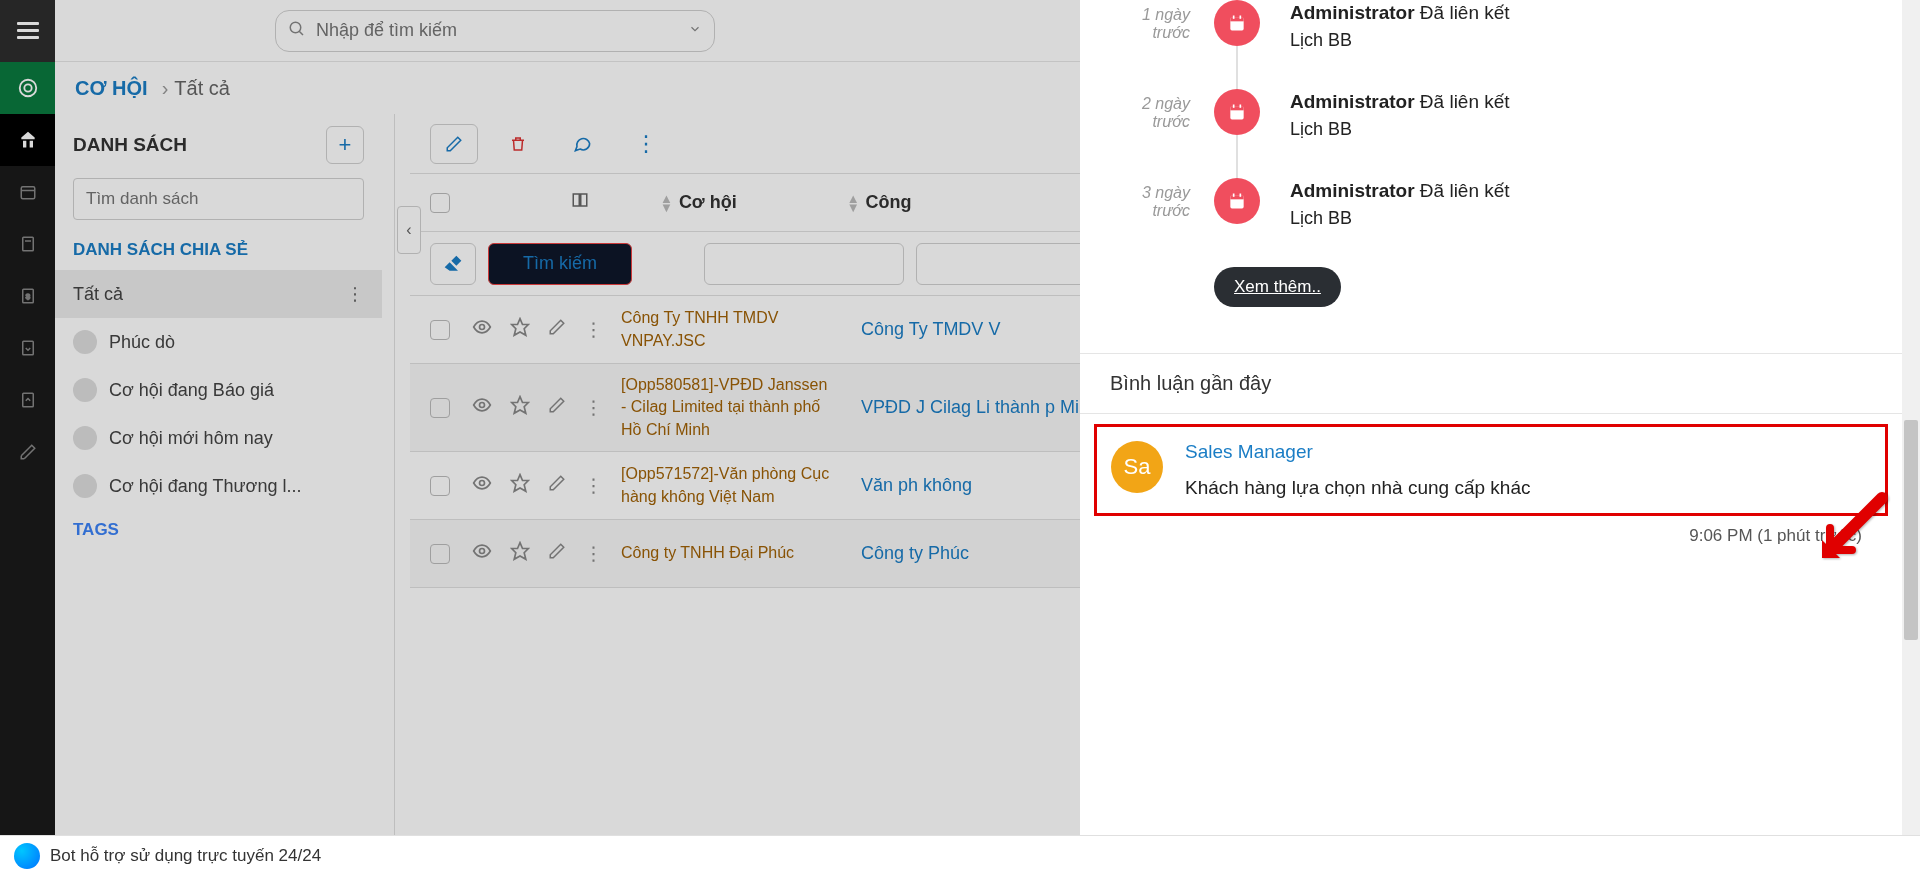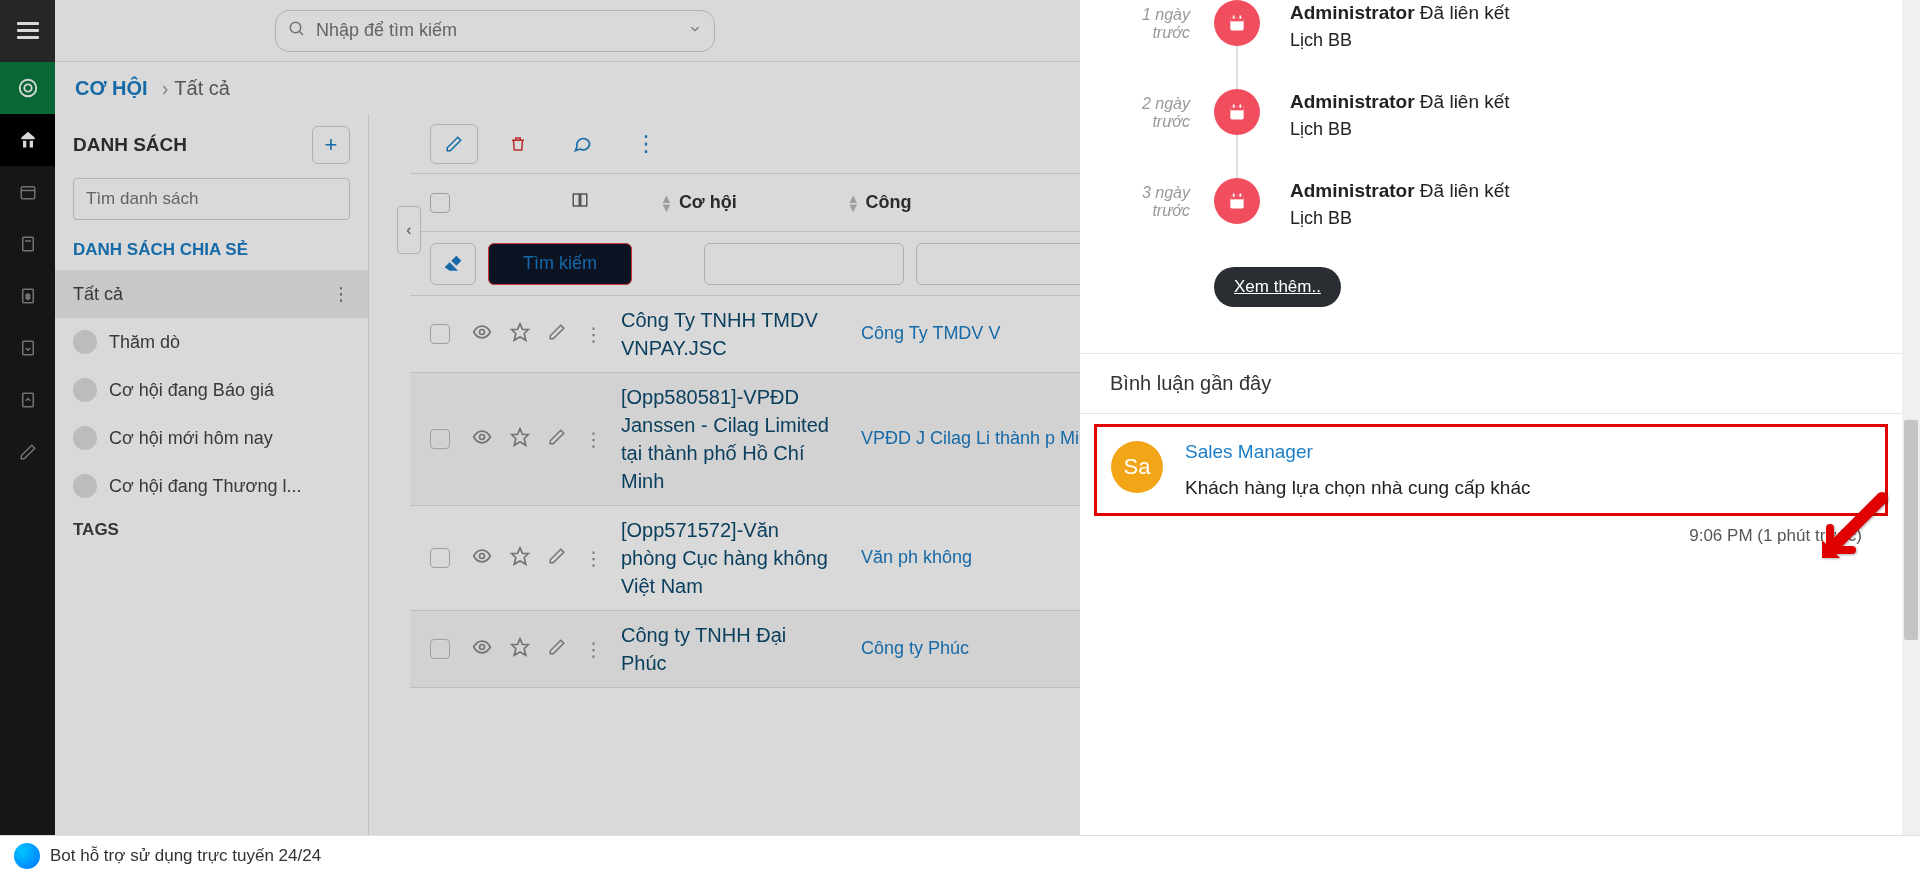--- a/index.html
+++ b/index.html
@@ -23,32 +23,32 @@
 .sidebar-left .lefticon { width: 55px; height: 52px; display: flex; align-items: center; justify-content: center; color: #888; font-size: 20px; }
 .sidebar-left .lefticon.green { background: #0a7a3f; color: #fff; }
 .sidebar-left .lefticon.active { background: #000; color: #fff; }
 
 
 .breadcrumb { position: absolute; top: 62px; left: 55px; right: 0; height: 52px; display: flex; align-items: center; padding-left: 20px; font-size: 20px; color: #666; }
 .breadcrumb .bc-main { color: #1a7dc5; font-weight: 600; margin-right: 8px; }
 .breadcrumb .bc-sep { margin: 0 6px; color: #999; }
 
 
-.listpanel { position: absolute; top: 114px; left: 55px; width: 314px; bottom: 40px; border-right: 1px solid #e0e0e0; background: #fff; padding: 12px 0 0 0; }
+.listpanel { position: absolute; top: 114px; left: 55px; width: 340px; bottom: 40px; border-right: 1px solid #e0e0e0; background: #fff; padding: 12px 12px 0 0; }
 .listpanel .lp-head { display: flex; align-items: center; justify-content: space-between; padding: 0 18px 14px 18px; }
 .listpanel .lp-head h3 { font-size: 19px; font-weight: 600; color: #333; }
 .listpanel .lp-head .addbtn { width: 38px; height: 38px; border: 1px solid #d0d0d0; border-radius: 6px; display: flex; align-items: center; justify-content: center; color: #1a7dc5; font-size: 22px; cursor: pointer; }
 .listpanel .lp-search { margin: 0 18px 14px 18px; height: 42px; border: 1px solid #d0d0d0; border-radius: 4px; padding: 0 12px; display: flex; align-items: center; }
 .listpanel .lp-search input { border: none; outline: none; width: 100%; font-size: 17px; color: #888; }
 .listpanel .lp-sub { padding: 6px 18px 10px 18px; font-size: 17px; font-weight: 600; color: #1a7dc5; }
 .listpanel .lp-item { display: flex; align-items: center; height: 48px; padding: 0 18px; font-size: 18px; color: #444; cursor: pointer; }
 .listpanel .lp-item.selected { background: #ececec; }
 .listpanel .lp-item .avicon { width: 24px; height: 24px; border-radius: 50%; background: #ddd; margin-right: 12px; flex-shrink: 0; }
 .listpanel .lp-item .dots { margin-left: auto; color: #666; }
-.listpanel .lp-tags { padding: 10px 18px; font-size: 17px; font-weight: 600; color: #404040; }
+.listpanel .lp-tags { padding: 10px 18px; font-size: 17px; font-weight: 600; color: #3b82f6; }
 
 
 .maincontent { position: absolute; top: 114px; left: 410px; right: 0; bottom: 40px; background: #fff; }
 .mc-toolbar { height: 60px; border-bottom: 1px solid #e0e0e0; display: flex; align-items: center; padding: 0 20px; }
 .mc-toolbar .tbtn { width: 48px; height: 40px; display: flex; align-items: center; justify-content: center; border: none; border-radius: 6px; margin-right: 16px; font-size: 19px; color: #666; cursor: pointer; background: #fff; }
 .mc-toolbar .tbtn.bordered { border: 1px solid #d0d0d0; }
 .mc-toolbar .status { margin-left: auto; font-size: 18px; color: #333; }
 .mc-collapser { position: absolute; left: -13px; top: 92px; width: 24px; height: 48px; border: 1px solid #d0d0d0; border-radius: 4px; background: #fff; display: flex; align-items: center; justify-content: center; color: #666; cursor: pointer; }
 
 .mc-colhead { height: 58px; border-bottom: 1px solid #e0e0e0; display: flex; align-items: center; padding: 0 20px; }
@@ -60,21 +60,21 @@
 .mc-searchrow { height: 64px; border-bottom: 1px solid #e0e0e0; display: flex; align-items: center; padding: 0 20px; gap: 12px; }
 .mc-searchrow .erase { width: 46px; height: 42px; border: 1px solid #d0d0d0; border-radius: 6px; display: flex; align-items: center; justify-content: center; color: #1a7dc5; font-size: 20px; }
 .mc-searchrow .sbtn { height: 42px; padding: 0 34px; border: 1px solid #ef4444; border-radius: 6px; background: #0f172a; color: #1a7dc5; font-size: 18px; }
 .mc-searchrow .sfield { width: 200px; height: 42px; border: 1px solid #d0d0d0; border-radius: 6px; margin-left: 60px; }
 .mc-searchrow .sfield2 { width: 200px; height: 42px; border: 1px solid #d0d0d0; border-radius: 6px; }
 
 .mc-row { min-height: 68px; border-bottom: 1px solid #e0e0e0; display: flex; align-items: center; padding: 10px 20px; }
 .mc-row:nth-child(even) { background: #f7f7f7; }
 .mc-row .cb { width: 20px; height: 20px; border: 1.5px solid #bbb; border-radius: 4px; margin-right: 22px; flex-shrink: 0; }
 .mc-row .rico { color: #888; font-size: 19px; margin-right: 18px; cursor: pointer; }
-.mc-row .rlink { width: 210px; font-size: 20px; color: #0c4a6e; line-height: 1.4; margin-right: 30px; }
+.mc-row .rlink { width: 210px; font-size: 16px; color: #a16207; line-height: 1.4; margin-right: 30px; }
 .mc-row .rlink2 { font-size: 18px; color: #1a7dc5; line-height: 1.4; }
 
 
 .overlay-dim { position: absolute; top: 0; left: 0; width: 1080px; bottom: 0; background: rgba(0,0,0,0.15); z-index: 50; pointer-events: none; }
 
 
 .rightpanel { position: absolute; top: 0; right: 18px; width: 822px; bottom: 40px; background: #fff; z-index: 60; overflow: hidden; }
 .timeline { padding: 0 30px 0 40px; }
 .tl-item { display: flex; align-items: flex-start; margin-bottom: 38px; position: relative; }
 .tl-time { width: 70px; text-align: right; color: #999; font-size: 16px; font-style: italic; padding-top: 6px; margin-right: 24px; }
@@ -196,21 +196,21 @@
   <div class="lp-search">
     <input placeholder="Tìm danh sách" style="">
   </div>
   <div class="lp-sub">DANH SÁCH CHIA SẺ</div>
   <div class="lp-item selected">
     <span>Tất cả</span>
     <span class="dots">⋮</span>
   </div>
   <div class="lp-item">
       <span class="avicon"></span>
-      <span>Thăm dò</span>
+      <span>Phúc dò</span>
     </div>
   <div class="lp-item">
       <span class="avicon"></span>
       <span>Cơ hội đang Báo giá</span>
     </div>
   <div class="lp-item">
       <span class="avicon"></span>
       <span>Cơ hội mới hôm nay</span>
     </div>
   <div class="lp-item">

